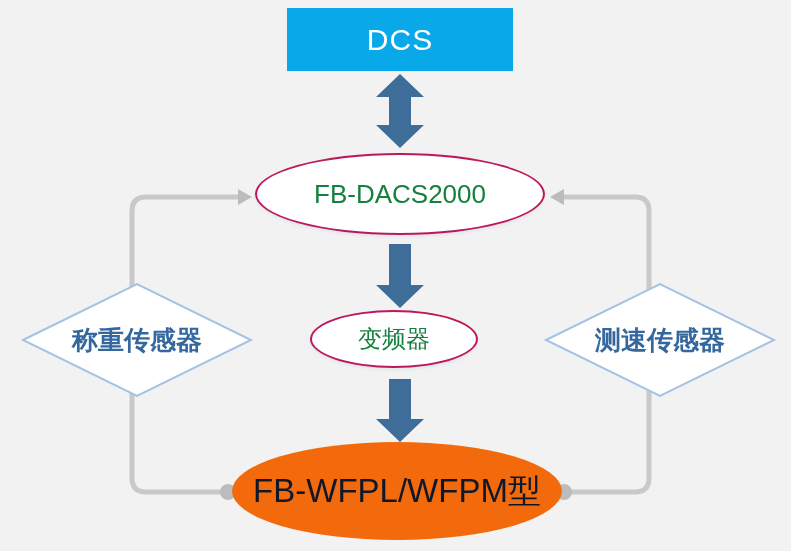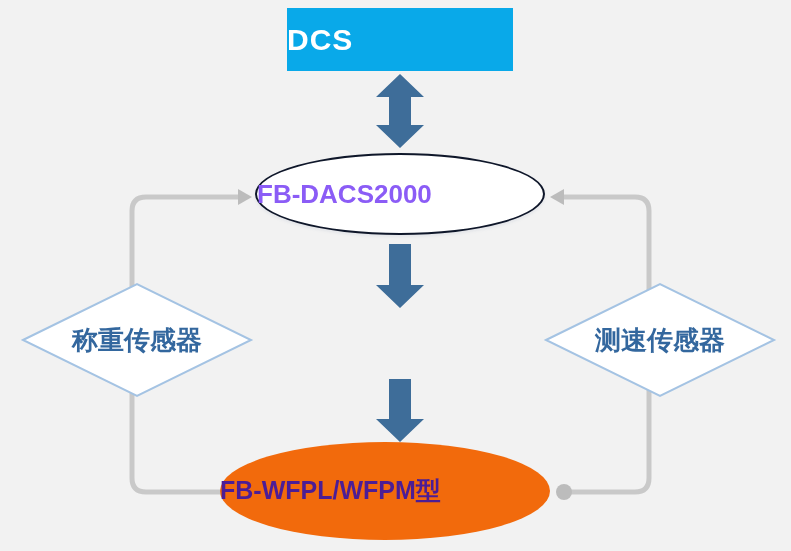--- a/index.html
+++ b/index.html
@@ -17,60 +17,60 @@
   .stage svg.underlay {
     position: absolute;
     left: 0; top: 0;
     width: 791px; height: 551px;
     z-index: 0;
   }
   .node {
     position: absolute;
     display: flex;
     flex-direction: column;
-    align-items: flex-start;
+    align-items: center;
     justify-content: center;
     text-align: center;
     box-sizing: border-box;
     z-index: 2;
-    font-weight: bold;
+    font-weight: normal;
   }
   .dcs-box {
     left: 287px; top: 8px;
     width: 226px; height: 63px;
     background: #09a9e9;
     color: #ffffff;
     font-size: 30px;
     letter-spacing: 1px;
   }
   .ellipse {
     border-radius: 50%;
     background: #ffffff;
-    border: 2px solid #0f172a;
-    color: #8b5cf6;
+    border: 2px solid #be185d;
+    color: #15803d;
     box-shadow: 0 2px 3px rgba(120,140,170,0.12);
   }
   .ctrl-ellipse {
     left: 255px; top: 153px;
     width: 290px; height: 82px;
     font-size: 26px;
     line-height: 1.25;
   }
   .inverter-ellipse {
     left: 310px; top: 310px;
     width: 168px; height: 58px;
     font-size: 24px;
   }
   .belt-ellipse {
-    left: 220px; top: 442px;
+    left: 232px; top: 442px;
     width: 330px; height: 98px;
     background: #f26a0c;
     border: none;
-    color: #4c1d95;
-    font-size: 25px;
+    color: #0f172a;
+    font-size: 33px;
     line-height: 1.35;
     border-radius: 50%;
     box-shadow: none;
   }
   .diamond-label {
     position: absolute;
     width: 226px;
     height: 36px;
     display: flex;
     align-items: center;
@@ -109,20 +109,23 @@
   </svg>
 
   <div class="node dcs-box">
     <span>DCS</span>
   </div>
 
   <div class="node ellipse ctrl-ellipse">
     <div>FB-DACS2000</div>
   </div>
 
+  <div class="node ellipse inverter-ellipse">
+    <div>变频器</div>
+  </div>
 
   <div class="node ellipse belt-ellipse">
     <div>FB-WFPL/WFPM型</div>
   </div>
 
   <div class="diamond-label left">称重传感器</div>
   <div class="diamond-label right">测速传感器</div>
 
 </div>
 

